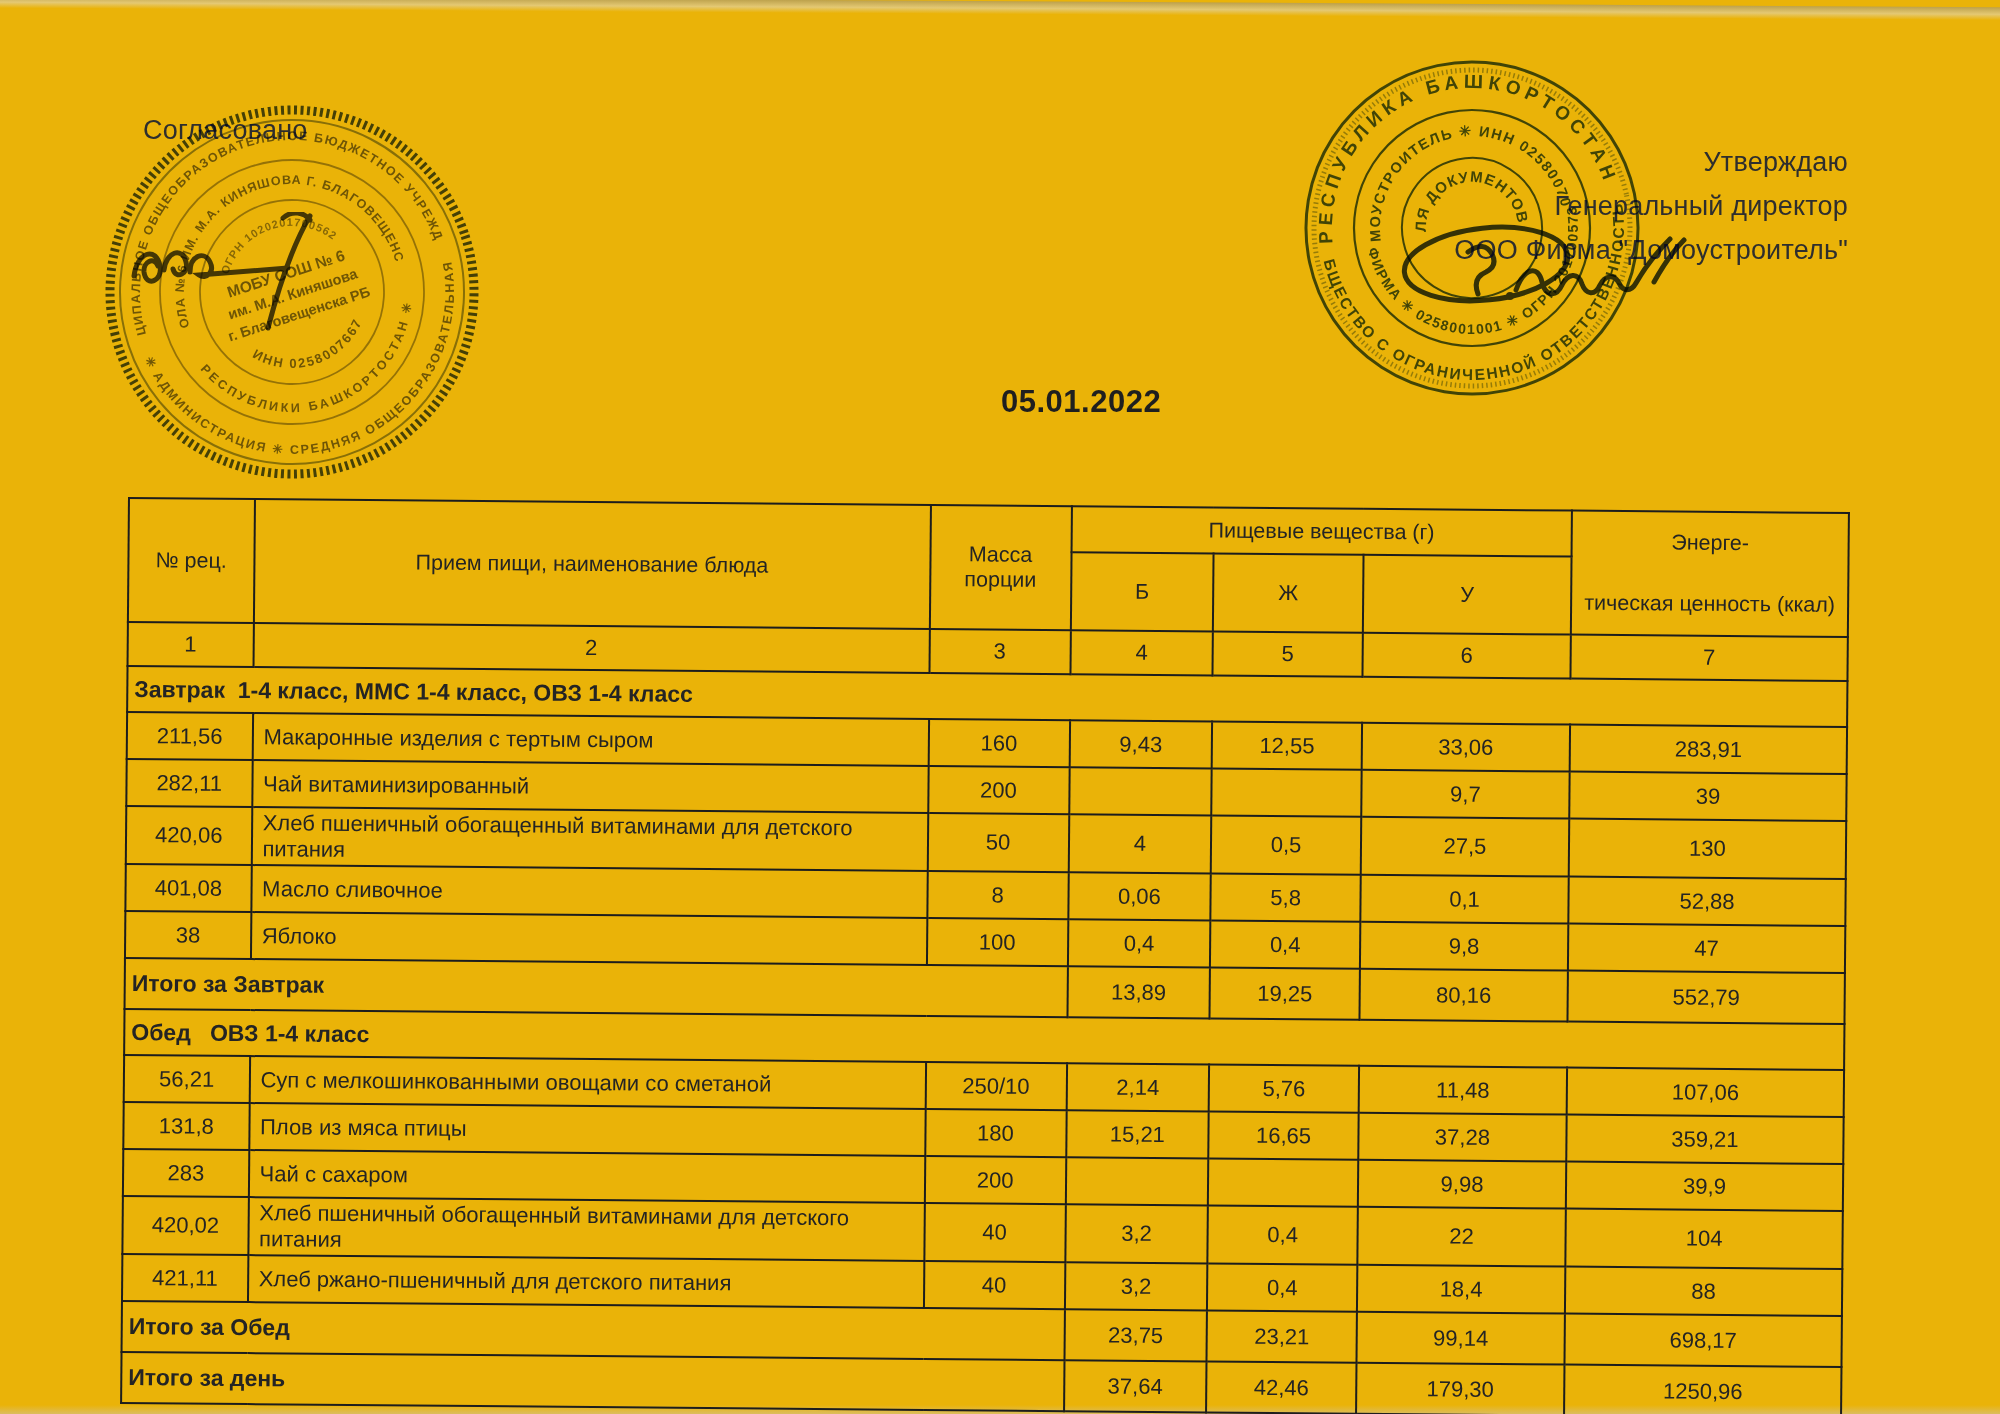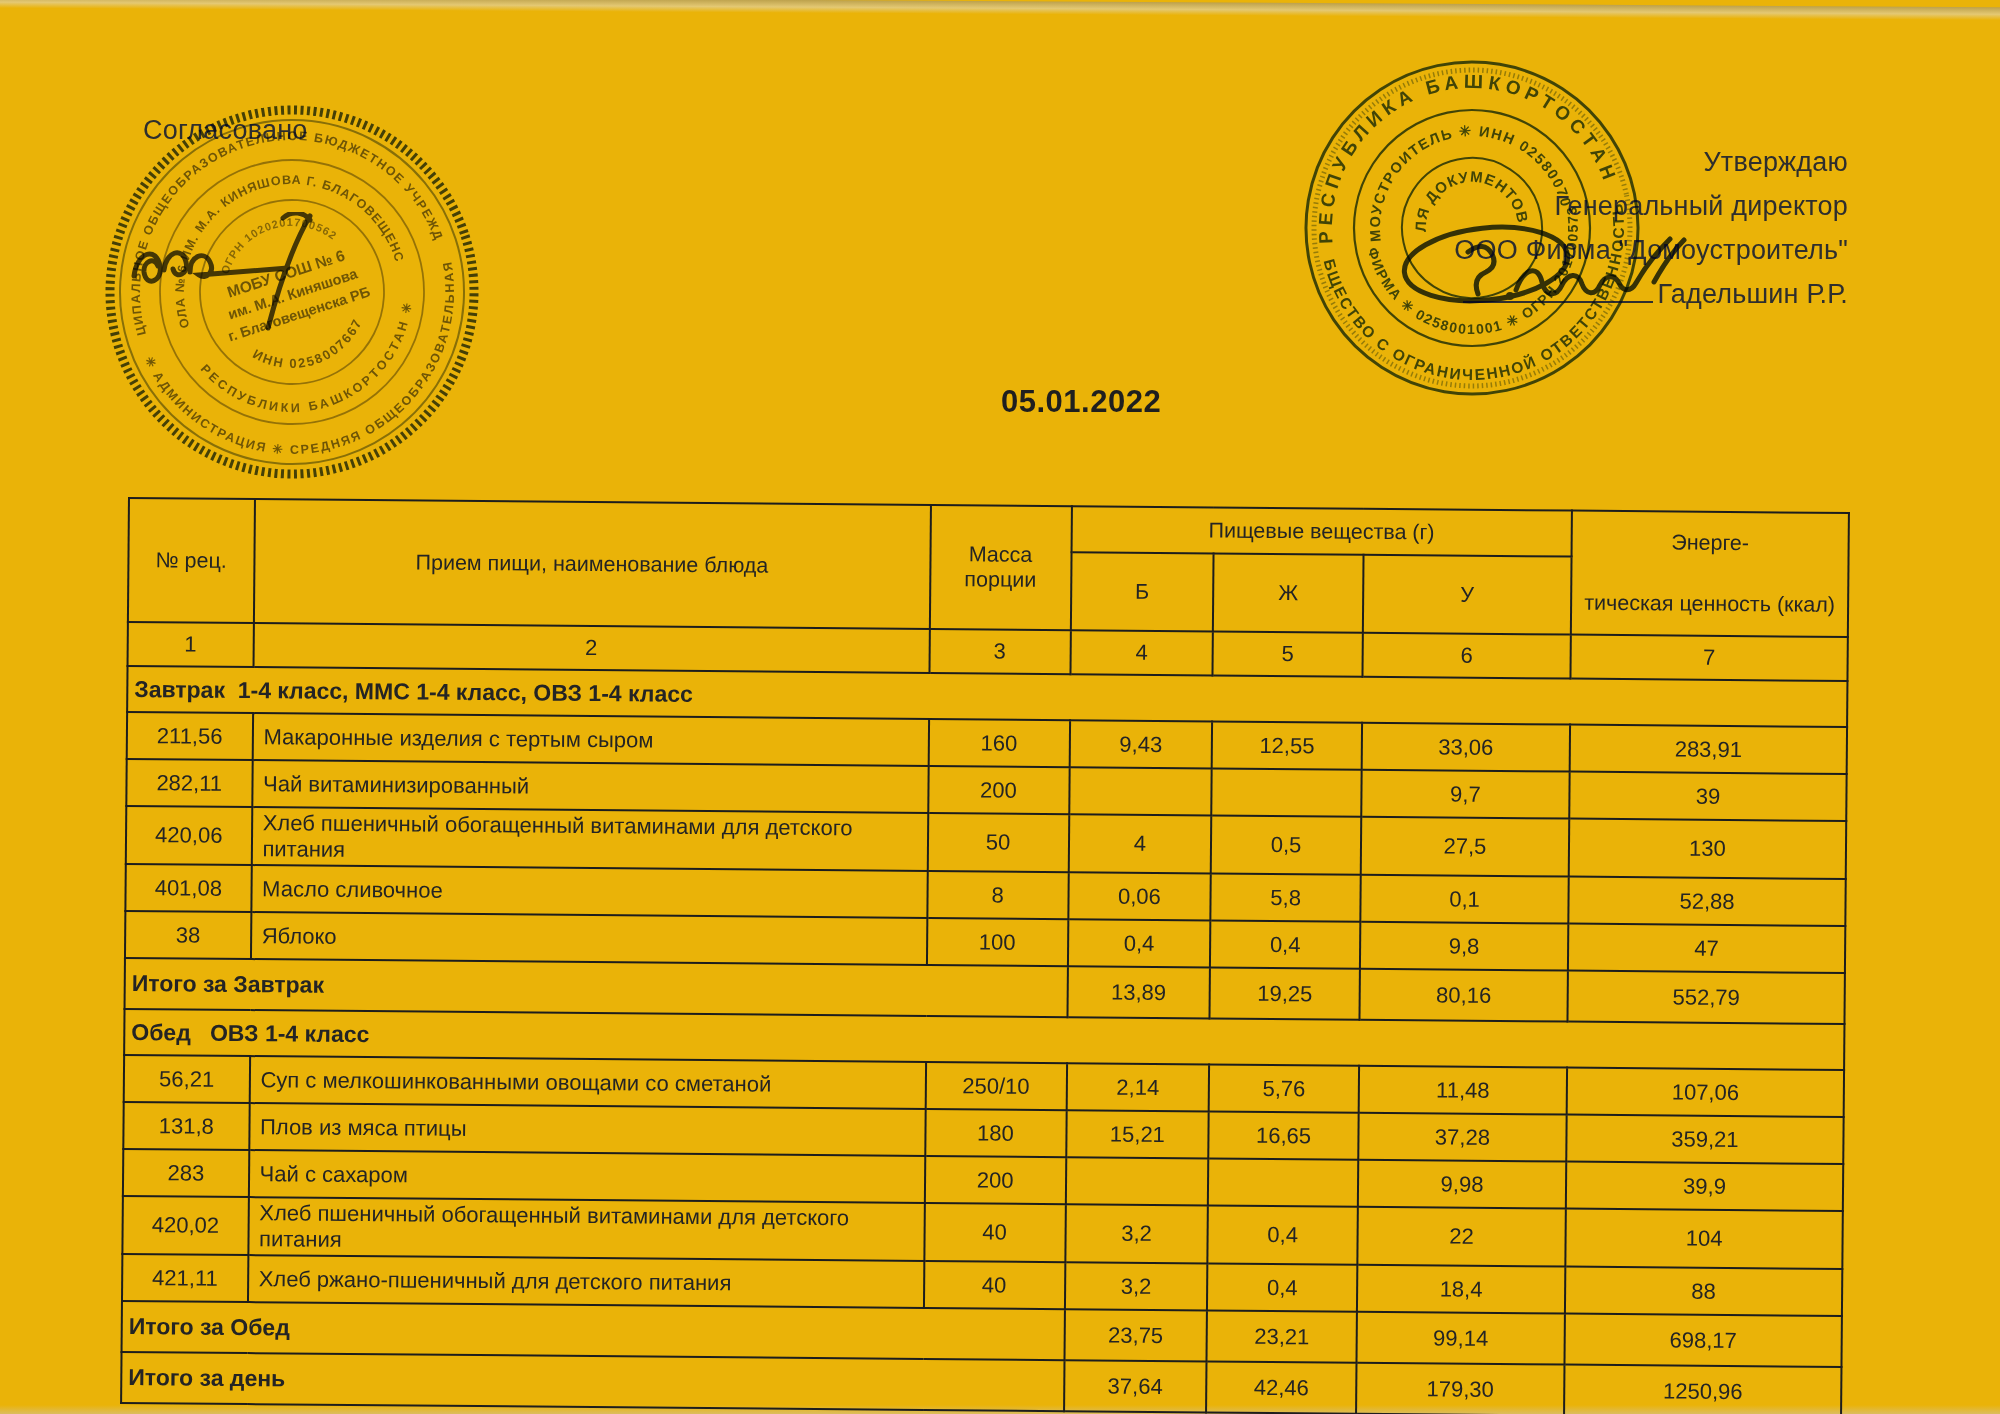--- a/index.html
+++ b/index.html
@@ -52,23 +52,20 @@
   <div class="scan-edge-bottom"></div>
 
   <div class="approval left">
     <div>Согласовано</div>
   </div>
 
   <div class="approval right">
     <div>Утверждаю</div>
     <div>Генеральный директор</div>
     <div>ООО Фирма "Домоустроитель"</div>
-    <div class="sig-row">
-      <span class="u-line"></span><span>Гадельшин Р.Р.</span>
-    </div>
   </div>
 
   <div class="doc-date">05.01.2022</div>
 
   <svg class="stamp stamp-school" width="392" height="392" viewBox="0 0 392 392">
     <defs>
       <path id="lsOuterTop" d="M 44,196 A 152,152 0 0 1 348,196"></path>
       <path id="lsOuterBot" d="M 34,196 A 162,162 0 0 0 358,196"></path>
       <path id="lsMidTop" d="M 88,196 A 108,108 0 0 1 304,196"></path>
       <path id="lsMidBot" d="M 76,196 A 120,120 0 0 0 316,196"></path>

